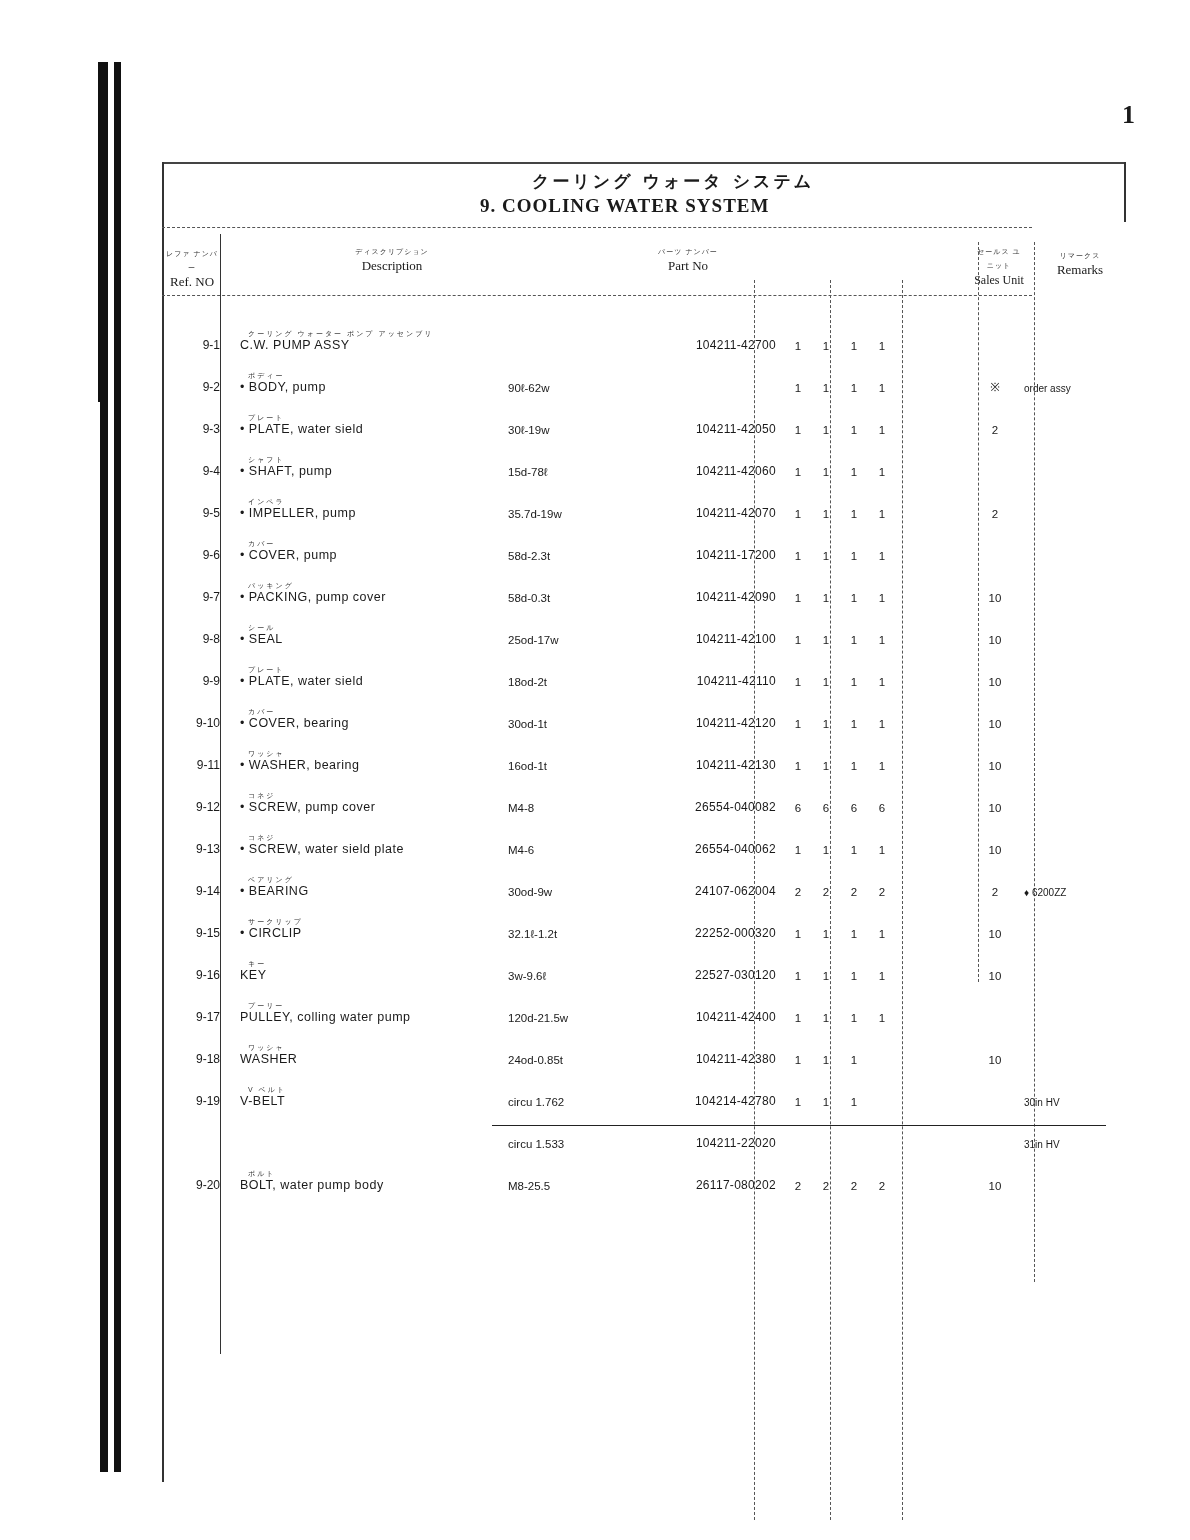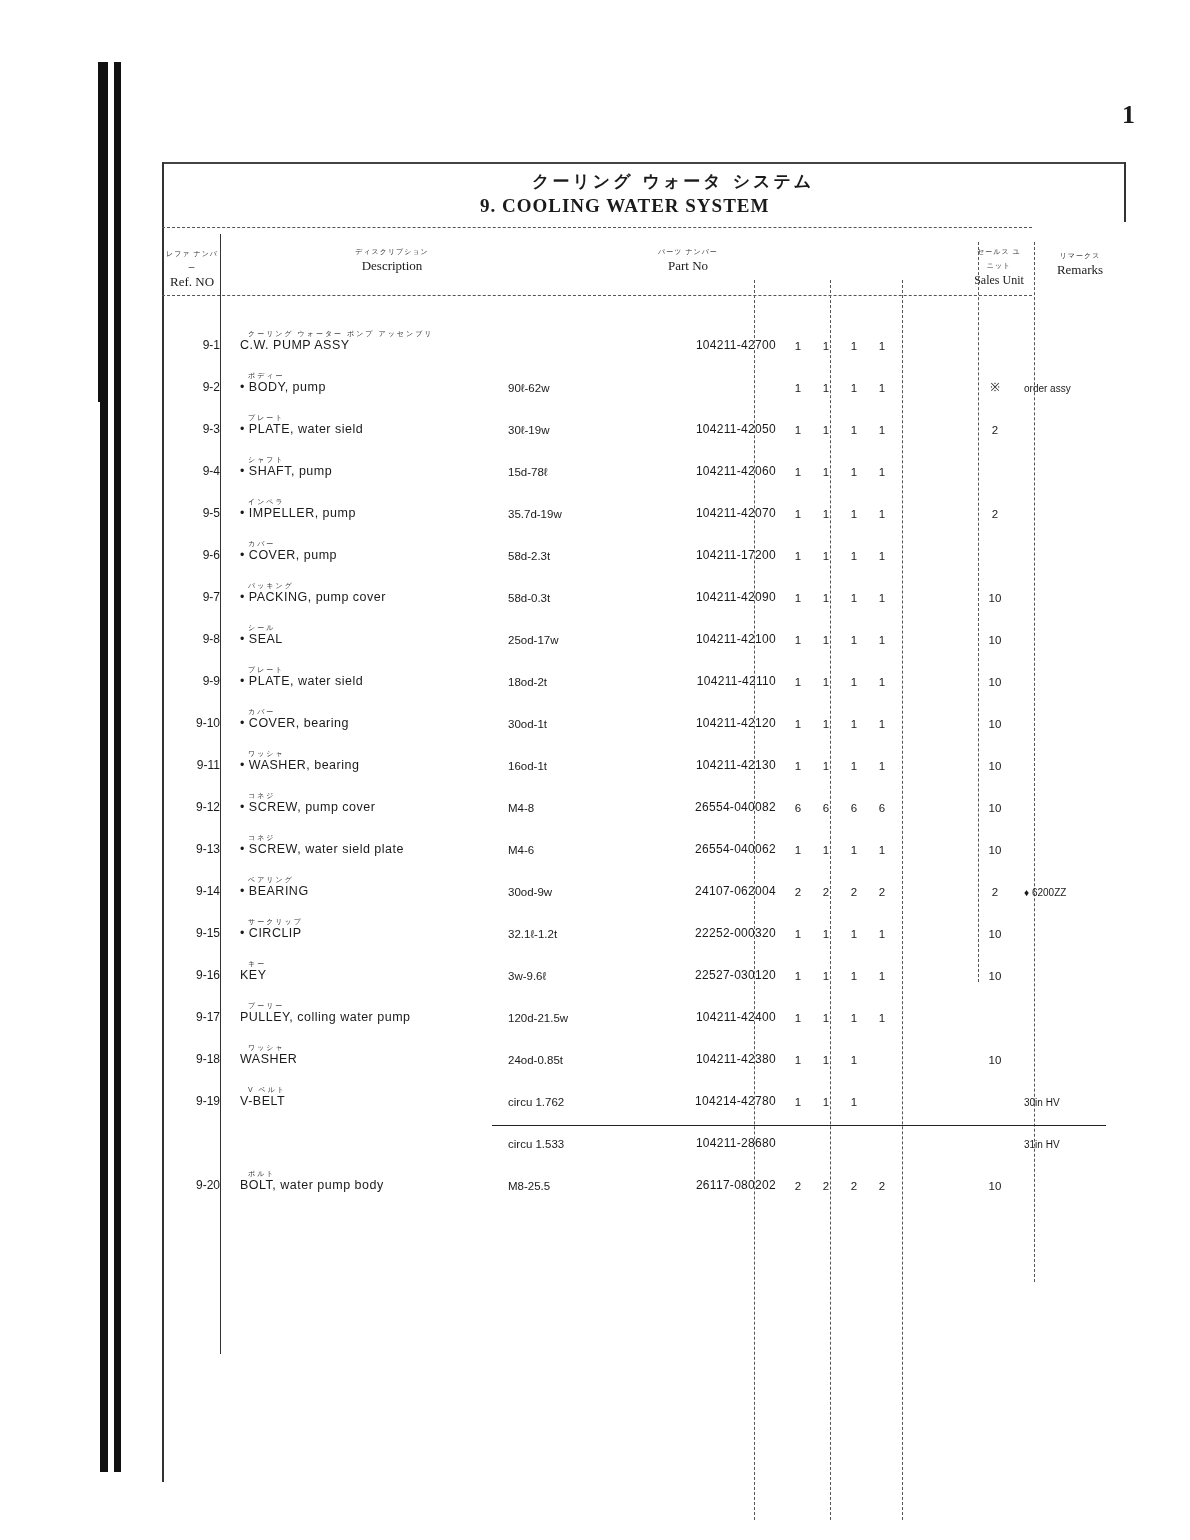--- a/index.html
+++ b/index.html
@@ -413,21 +413,21 @@
     <td class="unit"></td>
     <td class="rem">30in HV</td>
   </tr>
         <tr class="sub strike">
     <td class="ref"></td>
     <td class="desc">
             <span class="jp"></span>
             <span class="en"></span>
           </td>
     <td class="spec">circu 1.533</td>
-    <td class="pno">104211-28680</td>
+    <td class="pno">104211-22020</td>
     <td class="q"></td>
     <td class="q"></td>
     <td class="q"></td>
     <td class="q"></td>
     <td class="gap"></td>
     <td class="unit"></td>
     <td class="rem">31in HV</td>
   </tr>
         <tr>
     <td class="ref">9-20</td>

